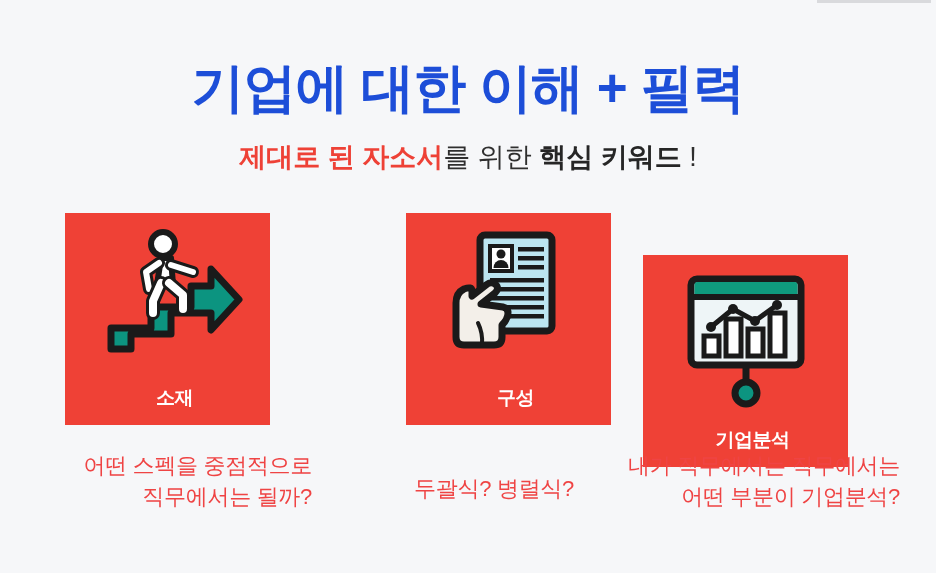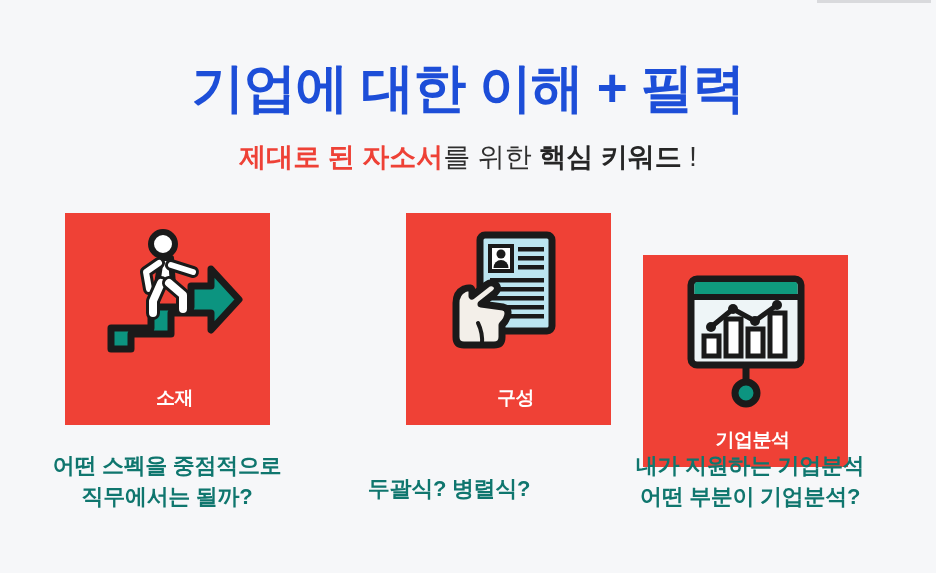--- a/index.html
+++ b/index.html
@@ -121,26 +121,25 @@
   .captions {
     position: absolute;
     top: 450px;
     left: 0;
     width: 936px;
     height: 90px;
   }
   .caption {
     position: absolute;
     top: 0;
-    text-align: center;
+    text-align: right;
     font-size: 22px;
-    color: #0f766e;
+    color: #ef4444;
     line-height: 1.42;
     letter-spacing: -0.3px;
-    font-weight: bold;
   }
   .caption.p1 { left: 22px;  width: 290px; }
   .caption.p2 { left: 324px; width: 250px; top: 23px; }
   .caption.p3 { left: 600px; width: 300px; }
   .caption .line { display: block; }
 </style>
 </head>
 <body>
 
 <div class="top-sliver"></div>
@@ -246,19 +245,19 @@
     <div class="caption p1">
       <span class="line">어떤 스펙을 중점적으로</span>
       <span class="line">직무에서는 될까?</span>
     </div>
 
     <div class="caption p2">
       <span class="line">두괄식? 병렬식?</span>
     </div>
 
     <div class="caption p3">
-      <span class="line">내가 지원하는 기업분석</span>
+      <span class="line">내가 직무에서는 직무에서는</span>
       <span class="line">어떤 부분이 기업분석?</span>
     </div>
 
   </div>
 
 </div>
 
 </body></html>

